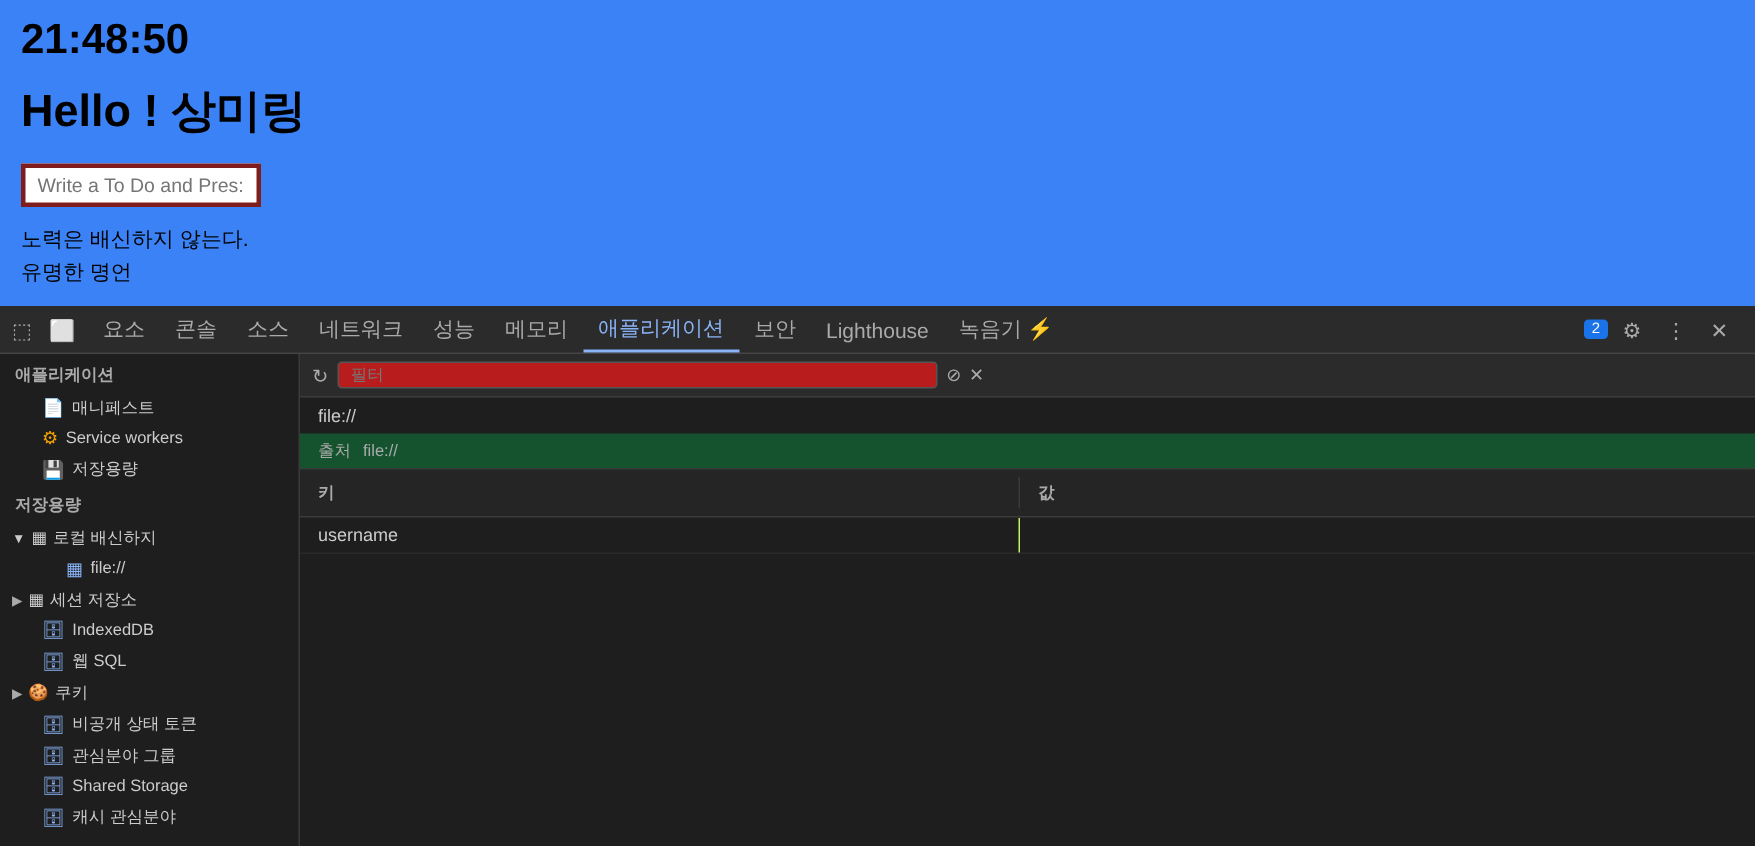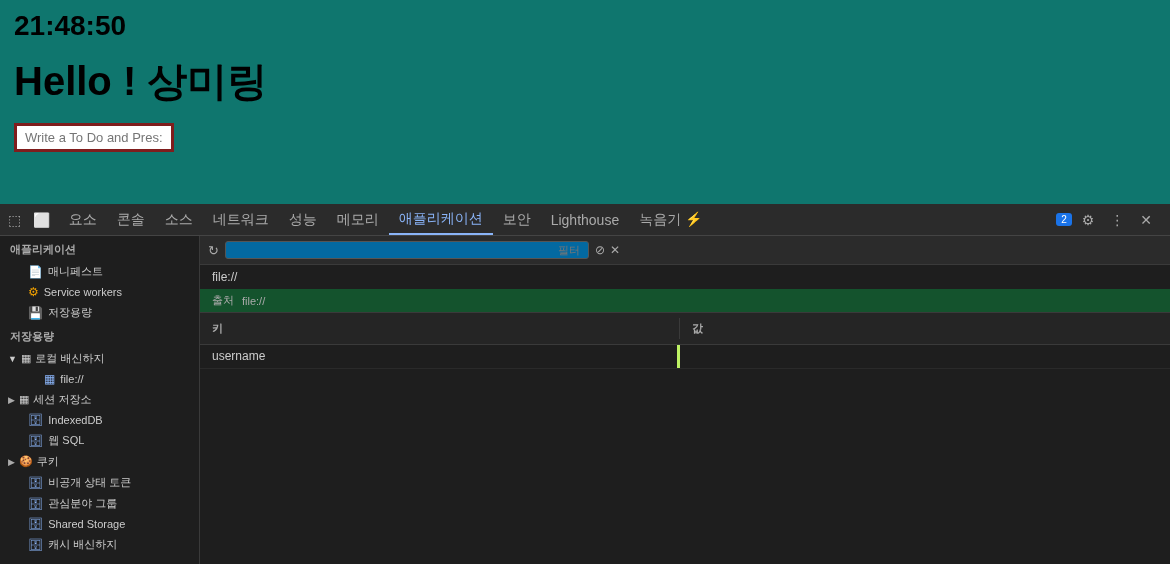--- a/index.html
+++ b/index.html
@@ -1,32 +1,32 @@
 <!DOCTYPE html>
 <html><head>
   <meta charset="utf-8">
   <style>
     * { margin: 0; padding: 0; box-sizing: border-box; }
     body { font-family: Arial, sans-serif; background: #fff; width: 1170px; height: 564px; overflow: hidden; }
 
     
     .webpage-area {
-      background: #0f766e;
+      background: #3b82f6;
       padding: 10px 14px;
       height: 205px;
       position: relative;
     }
     .time-display {
       font-size: 28px;
       font-weight: bold;
       color: #000;
       margin-bottom: 8px;
     }
     .hello-text {
-      font-size: 40px;
+      font-size: 30px;
       font-weight: bold;
       color: #000;
       margin-bottom: 14px;
       margin-top: 12px;
     }
     .todo-input {
       border: 3px solid #7f1d1d;
       padding: 4px 8px;
       font-size: 13px;
       width: 160px;
@@ -165,28 +165,27 @@
       border-bottom: 1px solid #3a3a3a;
       gap: 6px;
       flex-shrink: 0;
     }
     .filter-bar .refresh-icon {
       color: #aaa;
       cursor: pointer;
       font-size: 13px;
     }
     .filter-input {
-      background: #0369a1;
+      background: #b91c1c;
       border: 1px solid #555;
       border-radius: 3px;
       color: #ccc;
       padding: 2px 8px;
       font-size: 11px;
-      width: 364px;
-      text-align: right;
+      width: 400px;
     }
     .filter-input::placeholder { color: #777; }
     .filter-actions {
       display: flex;
       align-items: center;
       gap: 5px;
       color: #aaa;
       font-size: 12px;
     }
     .filter-actions span { cursor: pointer; }
@@ -246,21 +245,21 @@
     .table-row {
       display: flex;
       border-bottom: 1px solid #2a2a2a;
       min-height: 24px;
     }
     .cell-key {
       width: 480px;
       padding: 4px 12px;
       color: #ccc;
       font-size: 12px;
-      border-right: 3px solid #bef264;
+      border-right: 1px solid #bef264;
     }
     .cell-value {
       flex: 1;
       padding: 4px 12px;
       color: #ccc;
       font-size: 12px;
     }
     .table-body {
       flex: 1;
       overflow-y: auto;
@@ -270,20 +269,24 @@
       min-height: 200px;
     }
   </style>
 </head>
 <body>
 
 <div class="webpage-area">
   <div class="time-display">21:48:50</div>
   <div class="hello-text">Hello ! 상미링</div>
   <input class="todo-input" type="text" placeholder="Write a To Do and Pres:" style="">
+  <div class="quote-text">
+    <div>노력은 배신하지 않는다.</div>
+    <div>유명한 명언</div>
+  </div>
 </div>
 
 <div class="devtools">
 
   <div class="devtools-tabs">
     <span class="devtools-icon">⬚</span>
     <span class="devtools-icon">⬜</span>
 
     <div class="tab">
       <span>요소</span>
@@ -387,21 +390,21 @@
         <span>관심분야 그룹</span>
       </div>
 
       <div class="sidebar-item sub-level">
         <span class="icon">🗄</span>
         <span>Shared Storage</span>
       </div>
 
       <div class="sidebar-item sub-level">
         <span class="icon">🗄</span>
-        <span>캐시 배신하지</span>
+        <span>캐시 관심분야</span>
       </div>
     </div>
 
     <div class="main-content">
 
       <div class="filter-bar">
         <span class="refresh-icon">↻</span>
         <input class="filter-input" type="text" placeholder="필터" style="">
         <div class="filter-actions">
           <span>⊘</span>

